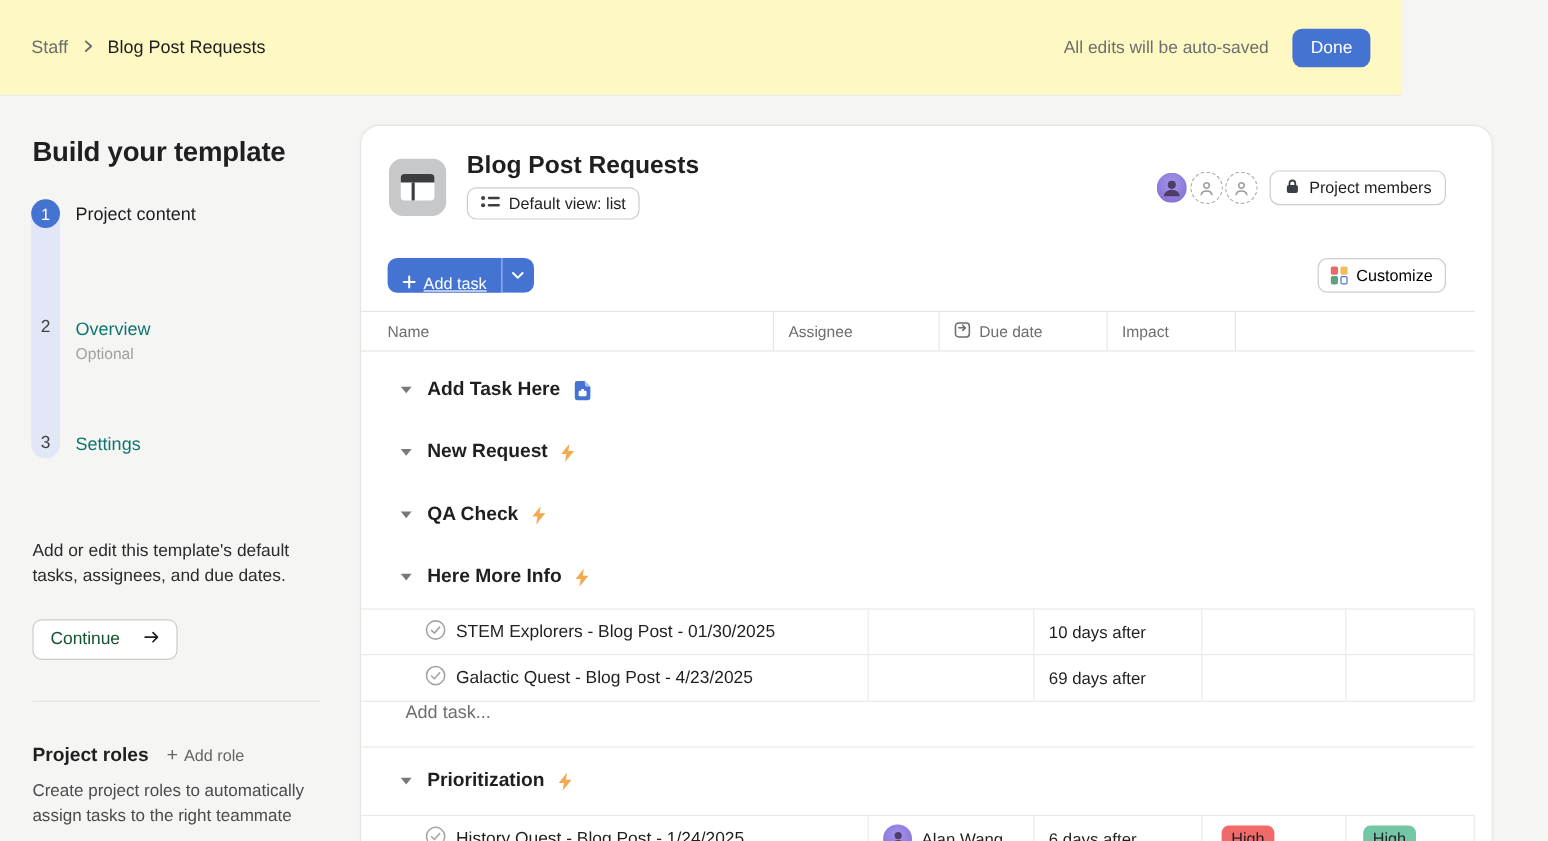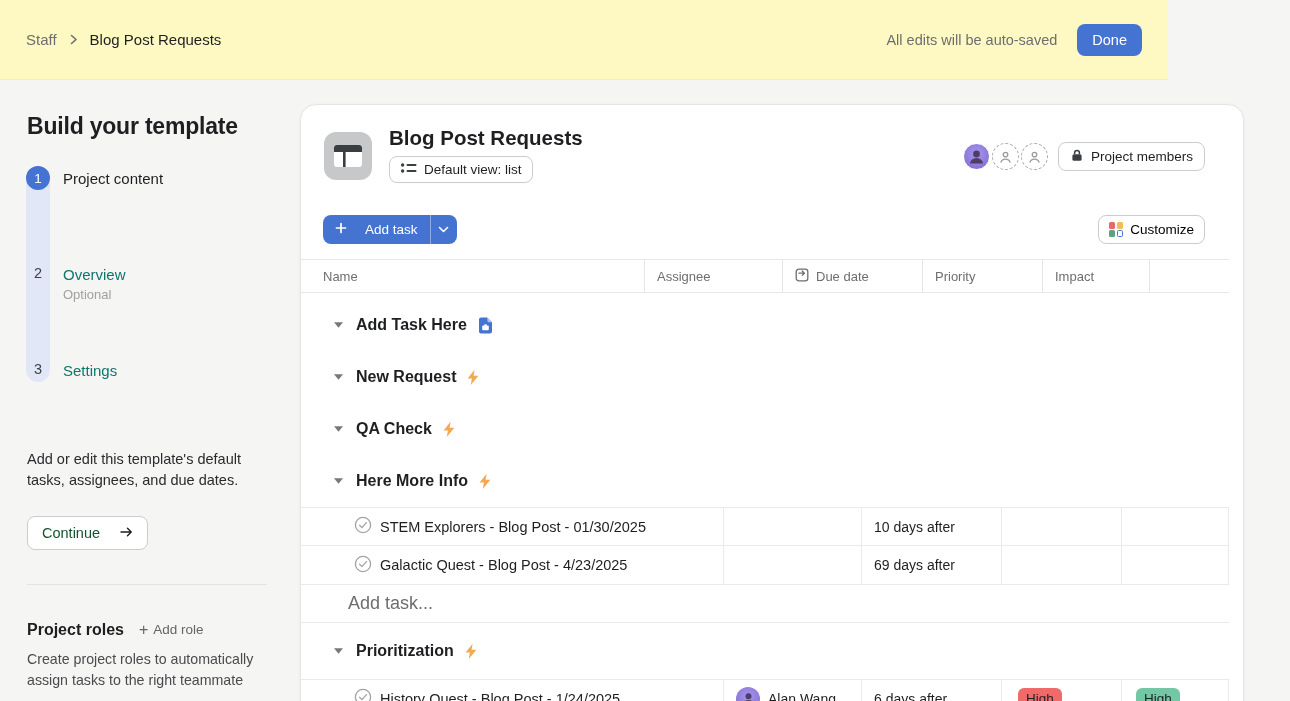--- a/index.html
+++ b/index.html
@@ -77,22 +77,22 @@
   .avatar.placeholder { border:1.5px dashed #ACAAAB; background:#fff; }
   .members-btn {
     margin-left:10px; height:29px; display:inline-flex; align-items:center; gap:7px;
     border:1px solid #CFCBCA; border-radius:8px; background:#fff; padding:0 11px;
     font-size:13.5px; color:#1E1F21; cursor:pointer; font-family:inherit;
   }
 
   .addtask-split { position:absolute; left:22px; top:110px; display:flex; height:29px; cursor:pointer; }
   .addtask-main {
     background:var(--accent); color:#fff; border:none; border-radius:8px 0 0 8px;
-    display:inline-flex; align-items:center; gap:18px; padding:0 12px;
-    font-size:13.5px; cursor:pointer; font-family:inherit;
+    display:inline-flex; align-items:flex-end; gap:6px; padding:0 12px;
+    font-size:13.5px; cursor:pointer; font-family:inherit;text-decoration:underline;
   }
   .addtask-caret {
     background:var(--accent); border:none; border-left:1px solid rgba(255,255,255,0.4);
     border-radius:0 8px 8px 0; width:27px; display:flex; align-items:center; justify-content:center; cursor:pointer;
   }
   .customize-btn {
     position:absolute; right:38px; top:110px; height:29px;
     display:inline-flex; align-items:center; gap:7px; padding:0 10px;
     border:1px solid #CFCBCA; border-radius:8px; background:#fff;
     font-size:13.5px; cursor:pointer; font-family:inherit;
@@ -127,22 +127,22 @@
   .tc-due { width:140px; padding-left:12px; font-size:14px; }
   .tc-priority { width:120px; padding-left:16px; }
   .tc-impact { width:107px; padding-left:14px; }
   .mini-avatar { width:24px; height:24px; border-radius:50%; background:radial-gradient(circle at 50% 38%, #A795EC 0%, #8C7BDB 60%, #7A68CC 100%); display:flex; align-items:center; justify-content:center; flex:none; }
   .badge { padding:3px 8px; border-radius:6px; font-size:13.5px; color:#1E1F21; }
   .badge.priority { background:var(--priority_high); }
   .badge.impact { background:var(--impact_high); }
 
   .addtask-row {
     width:928px; height:38px; border-bottom:1px solid #ECEAE8;
-    display:flex; align-items:center; padding-left:47px;
-    color:#6D6E6F; font-size:18px; cursor:text;
+    display:flex; align-items:flex-start; padding-left:37px;
+    color:#6D6E6F; font-size:15px; cursor:text;
   }
 </style>
 </head>
 <body>
 
 <header class="topbar">
   <nav class="breadcrumb">
     <span class="bc-parent">Staff</span>
     <span>
       <svg width="9" height="11" viewBox="0 0 9 11">
@@ -283,23 +283,20 @@
         <span>Assignee</span>
       </div>
       <div class="col-due">
         <span>
           <svg width="14" height="14" viewBox="0 0 14 14">
             <rect x="1.2" y="1.2" width="11.6" height="11.6" rx="2.6" stroke="#6D6E6F" stroke-width="1.3" fill="none"></rect>
             <path d="M4 5.2 h5.2 M7.2 3 L9.4 5.2 L7.2 7.4" stroke="#6D6E6F" stroke-width="1.3" fill="none" stroke-linecap="round" stroke-linejoin="round"></path>
           </svg>
         </span>
         <span>Due date</span>
-      </div>
-      <div class="col-priority">
-        <span>Priority</span>
       </div>
       <div class="col-impact">
         <span>Impact</span>
       </div>
     </div>
 
     <div class="tbody-pad"></div>
 
     <div class="section-row">
       <button class="caret-btn">

